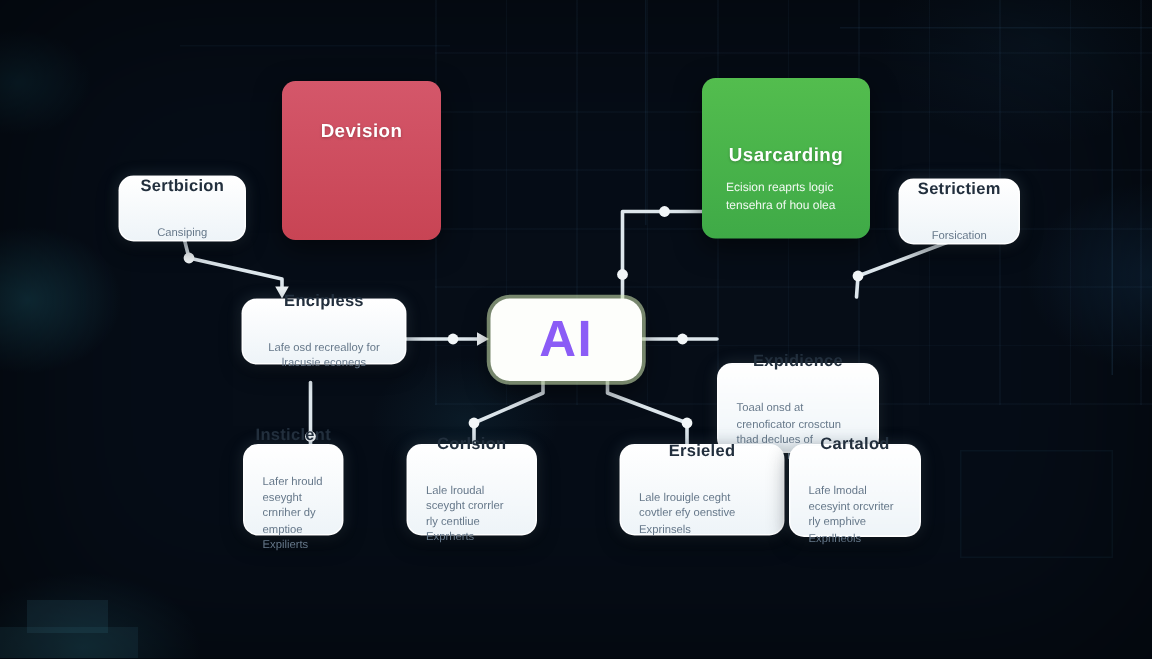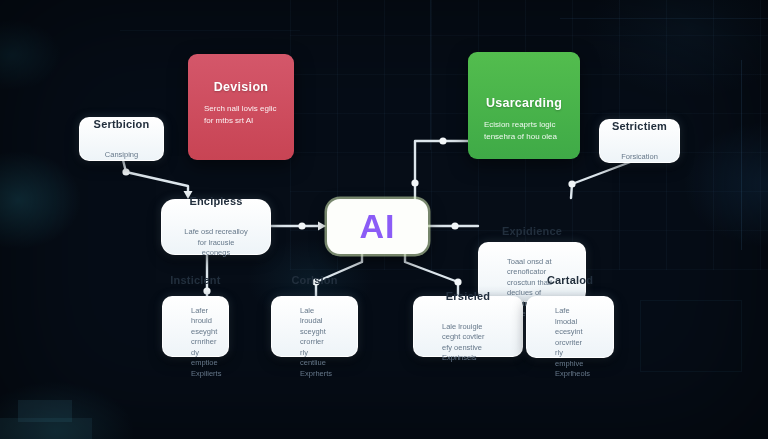--- a/index.html
+++ b/index.html
@@ -33,37 +33,37 @@
   svg.wires{position:absolute;left:0;top:0;width:768px;height:439px;}
   svg.wires polyline, svg.wires line{fill:none;stroke:#dde6ec;stroke-width:2.4;stroke-linecap:round;stroke-linejoin:round;}
   svg.wires circle{fill:#f2f6f8;}
   svg.wires polygon{fill:#eef3f6;}
 
   .node{position:absolute;box-sizing:border-box;display:flex;flex-direction:column;align-items:center;justify-content:center;text-align:center;}
   .card{
     background:linear-gradient(180deg,#ffffff 0%,#eef4f8 100%);
     border-radius:10px;border:1px solid rgba(255,255,255,0.9);
     box-shadow:0 5px 14px rgba(0,0,0,0.45), 0 0 10px rgba(160,200,230,0.18);
-    color:#222f3d;padding:5px 22px;gap:20px;
+    color:#222f3d;padding:5px 6px;gap:20px;
   }
   .card .ttl{font-weight:bold;font-size:11px;letter-spacing:0.2px;}
   .card .sub{font-size:7.5px;line-height:1.4;color:#66788a;}
   .sub-left{text-align:left;align-self:stretch;padding:0 6px;}
 
   .bigbox{border-radius:9px;color:#ffffff;box-shadow:0 6px 18px rgba(0,0,0,0.5);gap:9px;}
   .bigbox .ttl{font-weight:bold;font-size:12.5px;letter-spacing:0.3px;text-shadow:0 1px 2px rgba(0,0,0,0.25);}
   .bigbox .sub{font-size:8px;line-height:1.45;color:rgba(255,255,255,0.92);text-align:left;align-self:stretch;padding:0 16px;}
   .red{background:linear-gradient(180deg,#d4576a 0%,#c84454 100%);}
   .green{background:linear-gradient(180deg,#53bd4e 0%,#3faa47 100%);}
 
   .n-devision{left:188px;top:54px;width:106px;height:106px;padding-top:26px;justify-content:flex-start;}
   .n-usarcarding{left:468px;top:52px;width:112px;height:107px;padding-top:28px;justify-content:center;}
   .n-sertbicion{left:79px;top:117px;width:85px;height:44px;}
   .n-setrictiem{left:599px;top:119px;width:81px;height:44px;}
-  .n-encipless{left:161px;top:199px;width:110px;height:56px;border-radius:14px;}
+  .n-encipless{left:161px;top:199px;width:110px;height:44px;}
   .n-ai{
     left:327px;top:199px;width:101px;height:55px;border-radius:13px;
     background:#fdfefb;
     box-shadow:0 0 0 2.5px rgba(214,236,182,0.55), 0 7px 16px rgba(0,0,0,0.5);
   }
   .n-ai .ai-ttl{font-size:34px;font-weight:800;color:#8b5cf6;letter-spacing:1px;}
   .n-expidience{left:478px;top:198px;width:108px;height:60px;margin-top:44px;}
   .n-insticlent{left:162px;top:296px;width:67px;height:61px;}
   .n-corlsion{left:271px;top:296px;width:87px;height:61px;}
   .n-ersieled{left:413px;top:296px;width:110px;height:61px;}
@@ -111,21 +111,20 @@
 
     <polyline points="405,254 405,262 458,282 458,296"></polyline>
     <circle cx="458" cy="282" r="3.6"></circle>
 
     <polyline points="540,258 540,266 570,283 570,296"></polyline>
     <circle cx="570" cy="283" r="3.6"></circle>
   </svg>
 
   <div class="node bigbox red n-devision">
     <div class="ttl">Devision</div>
-    <div class="sub">Serch nall lovis eglic for mtbs srt AI</div>
   </div>
 
   <div class="node bigbox green n-usarcarding">
     <div class="ttl">Usarcarding</div>
     <div class="sub">Ecision reaprts logic tensehra of hou olea</div>
   </div>
 
   <div class="node card n-sertbicion">
     <div class="ttl">Sertbicion</div>
     <div class="sub">Cansiping</div>

